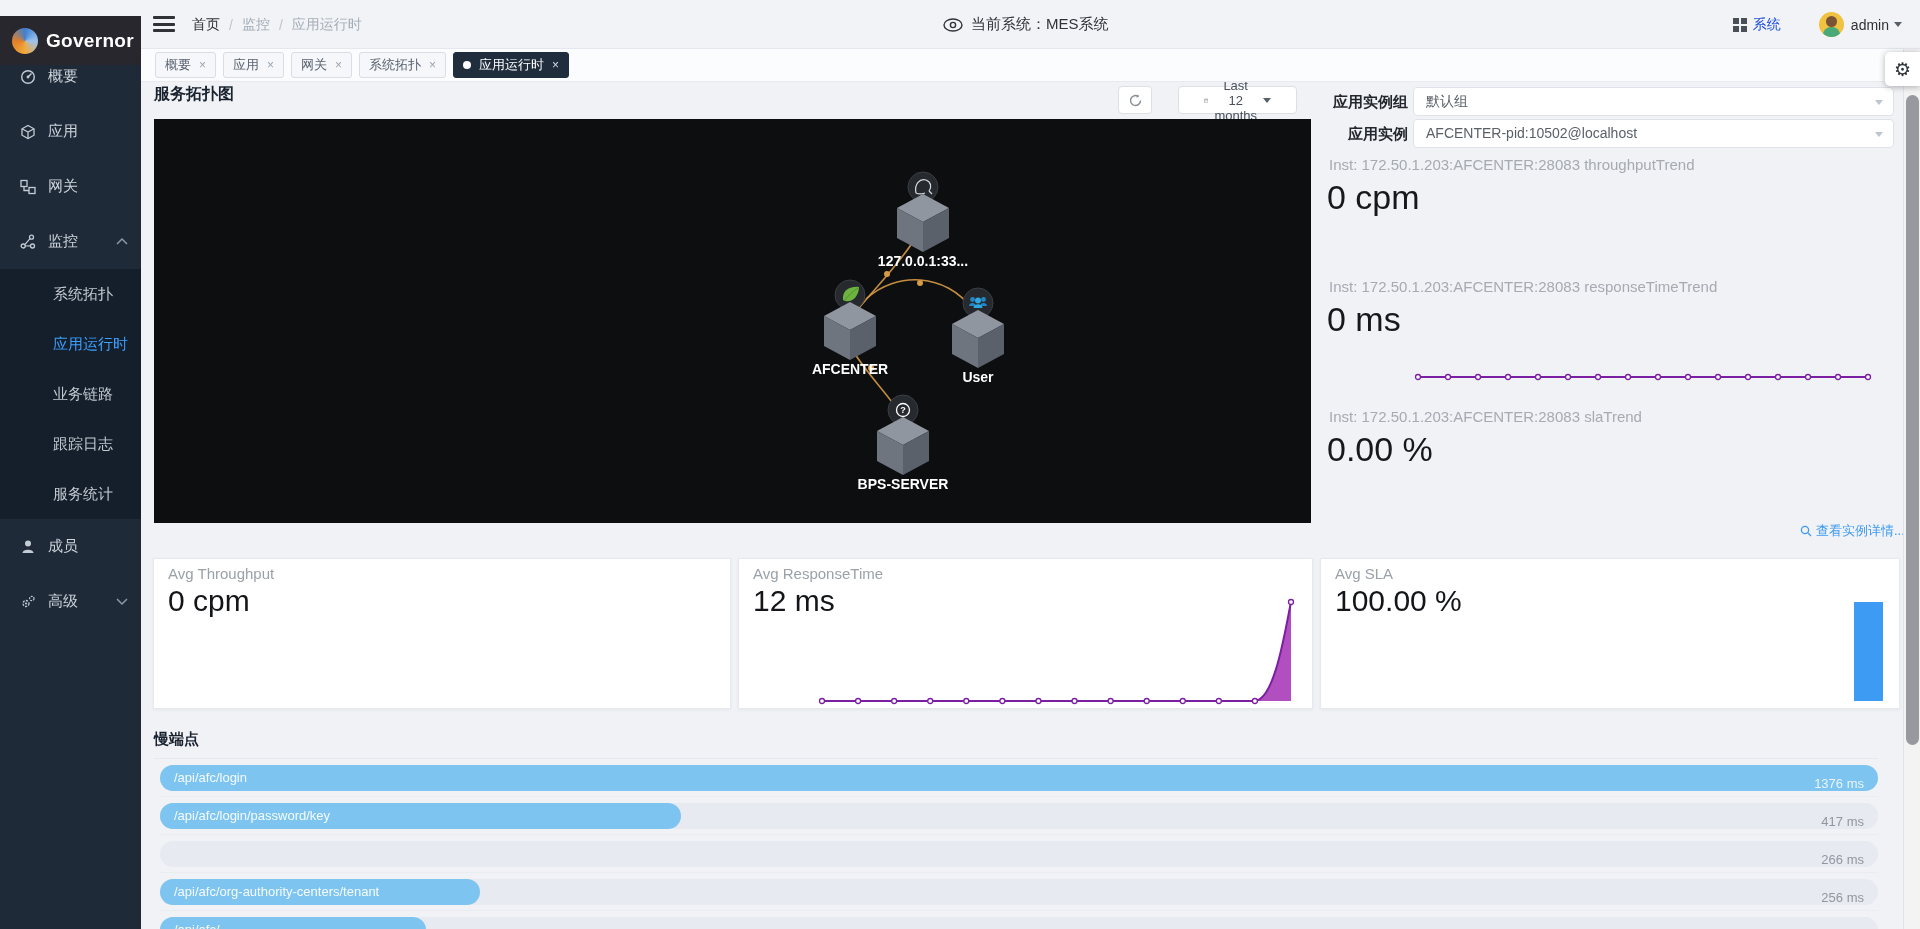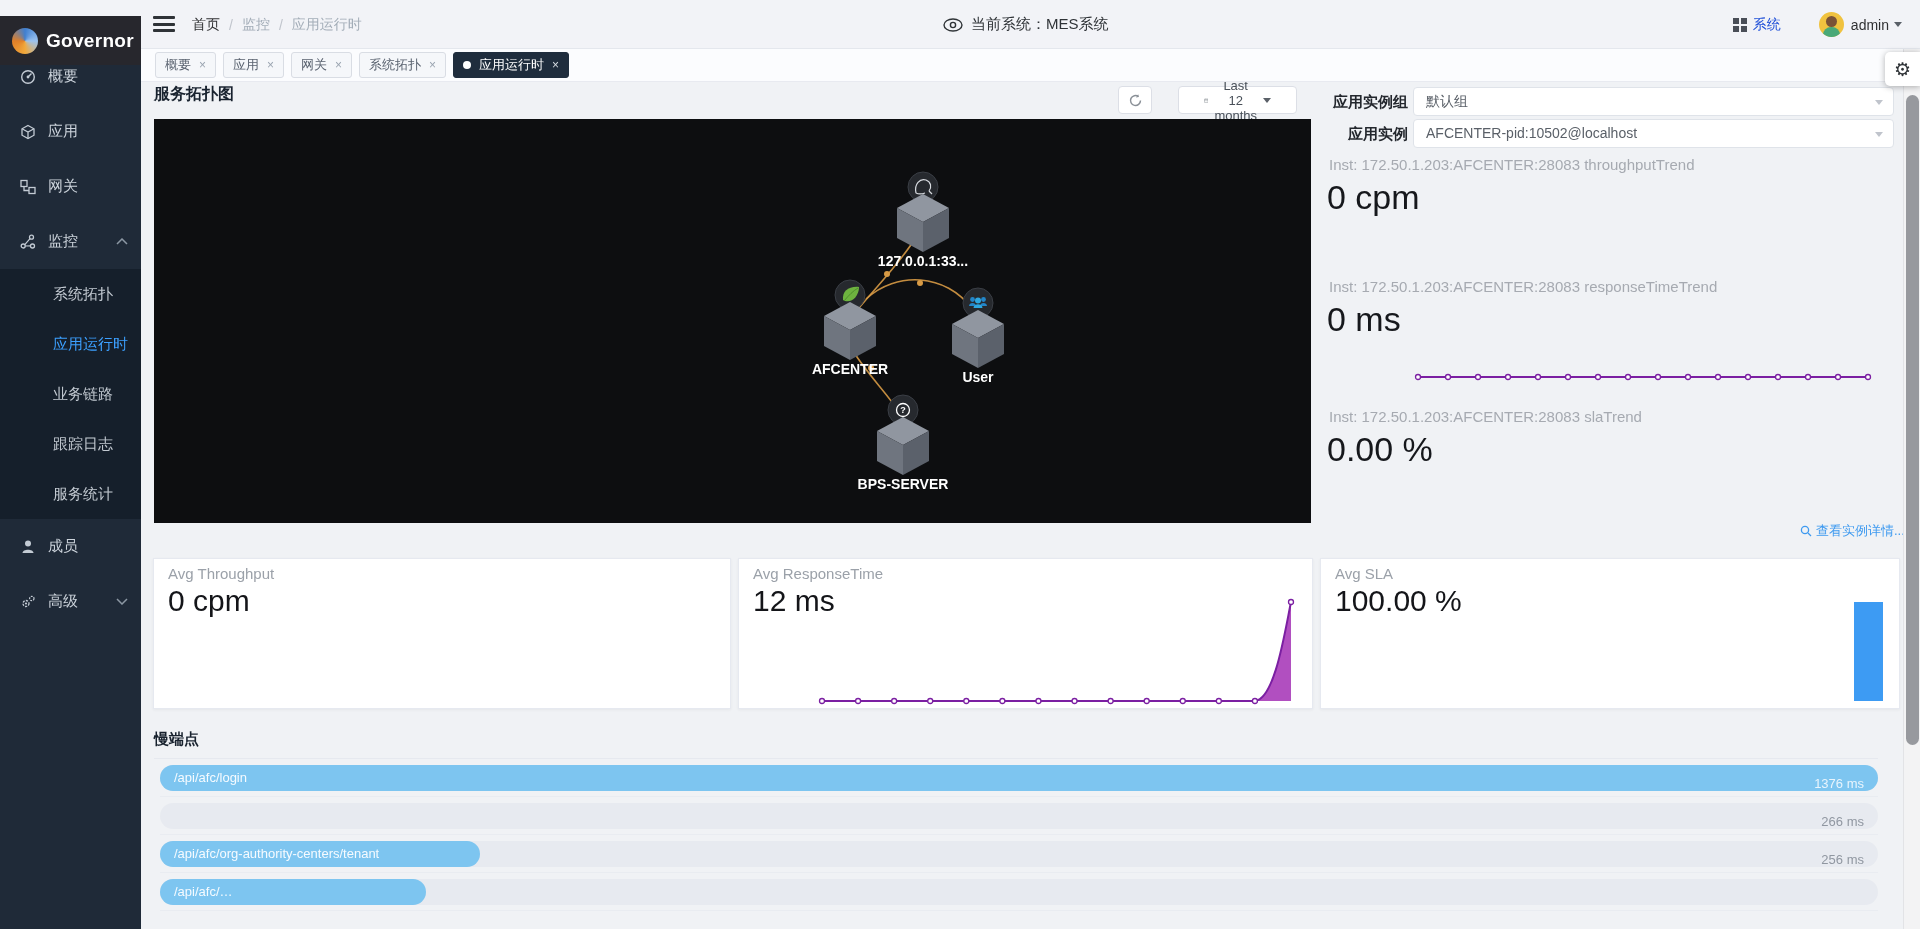--- a/index.html
+++ b/index.html
@@ -399,20 +399,28 @@
         <div class="ep-row">
           <div class="ep-track">
             <div class="ep-fill" style="width:100.0%">
               <span class="ep-label">/api/afc/login</span>
             </div>
             <span class="ep-value">1376 ms</span>
           </div>
         </div>
         <div class="ep-row">
           <div class="ep-track">
+            <div class="ep-fill" style="width:30.3%">
+              <span class="ep-label">/api/afc/login/password/key</span>
+            </div>
+            <span class="ep-value">417 ms</span>
+          </div>
+        </div>
+        <div class="ep-row">
+          <div class="ep-track">
             <span class="ep-value">266 ms</span>
           </div>
         </div>
         <div class="ep-row">
           <div class="ep-track">
             <div class="ep-fill" style="width:18.6%">
               <span class="ep-label">/api/afc/org-authority-centers/tenant</span>
             </div>
             <span class="ep-value">256 ms</span>
           </div>

